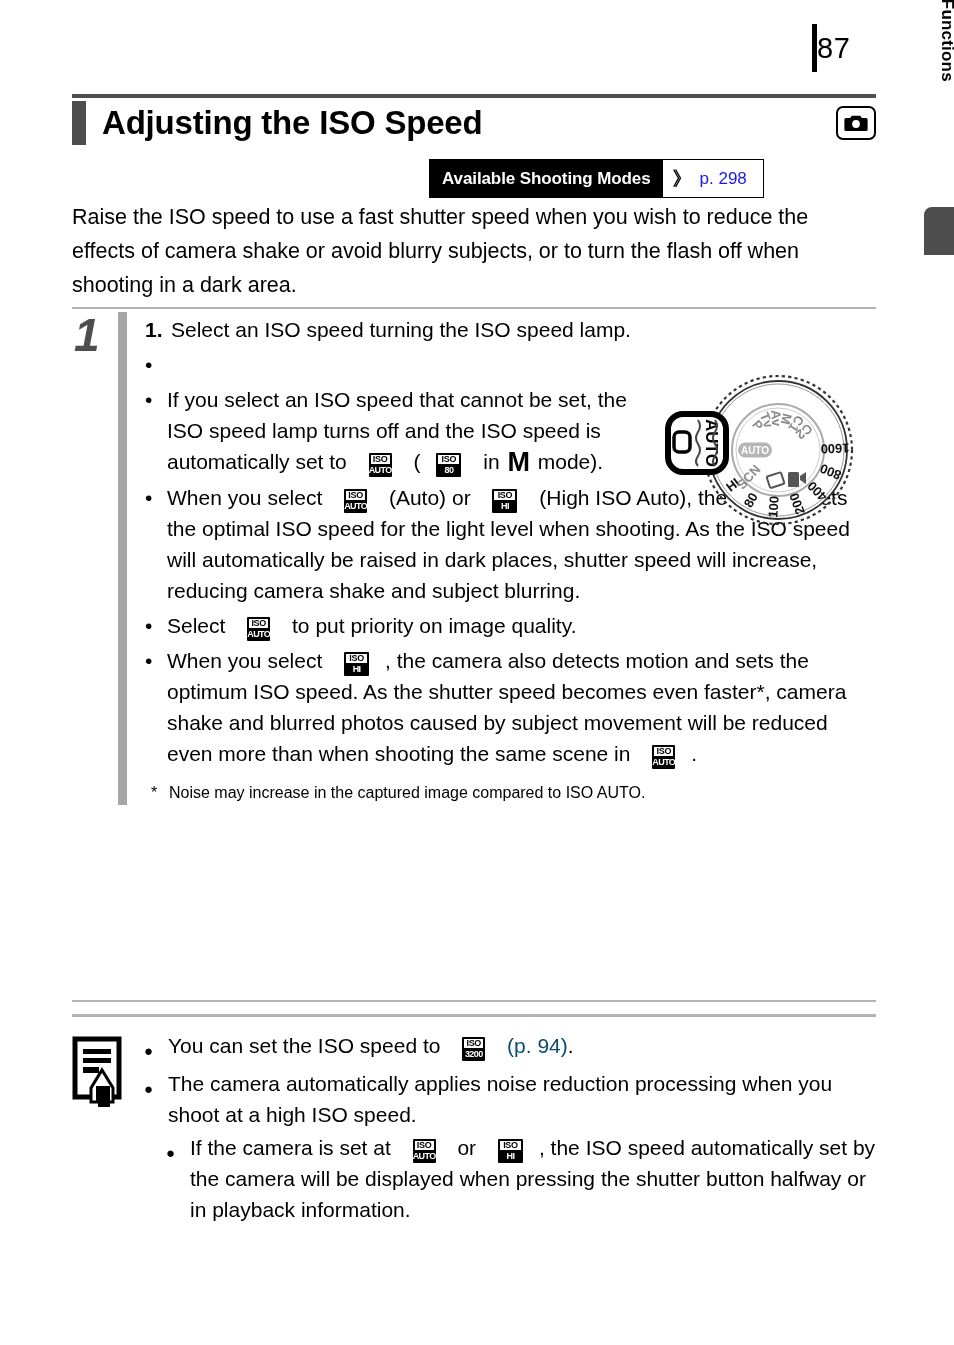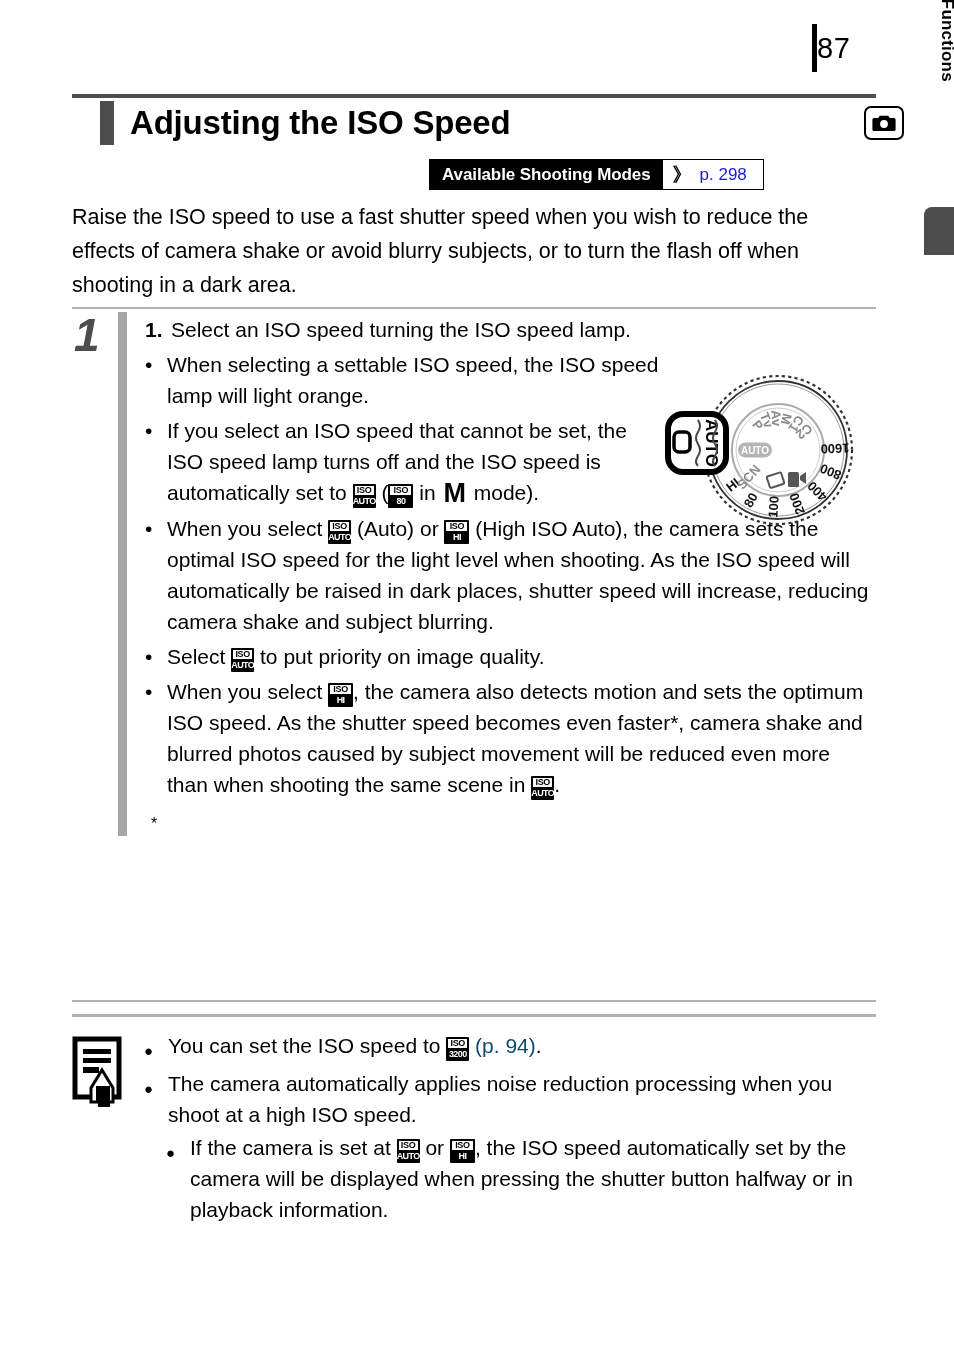--- a/index.html
+++ b/index.html
@@ -22,38 +22,38 @@
 
   
   .top-rule{
     position:absolute; left:72px; top:94px; width:804px; height:4px;
     background:#4d4d4d;
   }
 
   
   .title-row{
     position:absolute; left:72px; top:101px; width:804px;
-    display:flex; align-items:center;margin-left:28px;
+    display:flex; align-items:center;
   }
   .title-tab{ width:14px; height:44px; background:#4d4d4d; margin-right:16px; }
   .title-text{
     font-size:33px; font-weight:bold; letter-spacing:-.2px;
     white-space:nowrap; line-height:44px;
   }
   .cam-badge{
     margin-left:auto; width:40px; height:34px;
     border:2px solid #000; border-radius:7px;
     display:flex; align-items:center; justify-content:center;
     background:#fff;
   }
 
   
   .modes-badge{
     position:absolute; top:159px; left:429px;
-    height:31px; display:flex; align-items:stretch;
+    height:39px; display:flex; align-items:stretch;
     border:1px solid #000;
   }
   .modes-label{
     background:#000; color:#fff; font-weight:bold; font-size:17px;
     padding:0 12px; display:flex; align-items:center; letter-spacing:-.1px;
   }
   .modes-link{
     background:#fff; display:flex; align-items:center; gap:8px;
     padding:0 16px 0 10px;
   }
@@ -108,21 +108,21 @@
     display:flex;
   }
   .footnote .fn-mark{ flex:0 0 18px; }
 
   
   .isoicon{
     display:inline-block; vertical-align:-4px;
     background:#000; color:#fff;
     width:25px; padding:1px 0 2px 0;
     text-align:center; border-radius:1px;
-    margin:0 0;
+    margin:0 16px;
   }
   .isoicon .t{
     display:block; font-size:9px; font-weight:bold; line-height:9px;
     background:#fff; color:#000; margin:1px 2px 1px 2px;
     letter-spacing:-.3px;
   }
   .isoicon .v{
     display:block; font-size:9px; font-weight:bold; line-height:10px;
     letter-spacing:-.6px;
   }
@@ -213,41 +213,41 @@
     <div class="step-body">
       <div id="numbered-host">
           <div class="sub-item">
             <span class="sub-marker">1.</span>
             <span class="sub-text narrow">Select an ISO speed turning the ISO speed lamp.</span>
           </div>
         </div>
       <div id="bullets-host">
           <div class="b-item">
             <span class="b-dot">•</span>
-            <span class="b-text narrow">When selecting a settable ISO speed, the ISO speed lamp will light orange.</span>
           </div>
           <div class="b-item">
             <span class="b-dot">•</span>
             <span class="b-text narrow">If you select an ISO speed that cannot be set, the ISO speed lamp turns off and the ISO speed is automatically set to <span class="isoicon sm"><span class="t">ISO</span><span class="v">AUTO</span></span> (<span class="isoicon"><span class="t">ISO</span><span class="v">80</span></span> in <span class="mglyph">M</span> mode).</span>
           </div>
           <div class="b-item">
             <span class="b-dot">•</span>
             <span class="b-text">When you select <span class="isoicon sm"><span class="t">ISO</span><span class="v">AUTO</span></span> (Auto) or <span class="isoicon"><span class="t">ISO</span><span class="v">HI</span></span> (High ISO Auto), the camera sets the optimal ISO speed for the light level when shooting. As the ISO speed will automatically be raised in dark places, shutter speed will increase, reducing camera shake and subject blurring.</span>
           </div>
           <div class="b-item">
             <span class="b-dot">•</span>
             <span class="b-text">Select <span class="isoicon sm"><span class="t">ISO</span><span class="v">AUTO</span></span> to put priority on image quality.</span>
           </div>
           <div class="b-item">
             <span class="b-dot">•</span>
             <span class="b-text">When you select <span class="isoicon"><span class="t">ISO</span><span class="v">HI</span></span>, the camera also detects motion and sets the optimum ISO speed. As the shutter speed becomes even faster*, camera shake and blurred photos caused by subject movement will be reduced even more than when shooting the same scene in <span class="isoicon sm"><span class="t">ISO</span><span class="v">AUTO</span></span>.</span>
           </div>
         </div>
       <div class="footnote">
         <span class="fn-mark">*</span>
+        <span>Noise may increase in the captured image compared to ISO AUTO.</span>
       </div>
     </div>
   </div>
 </div>
 
 <div class="dial">
   <svg width="220" height="200" viewBox="0 0 220 200" aria-hidden="true">
     <g transform="translate(118,92)">
 
       <circle cx="0" cy="0" r="74" fill="none" stroke="#333" stroke-width="2.2" stroke-dasharray="3.2 3.2"></circle>

